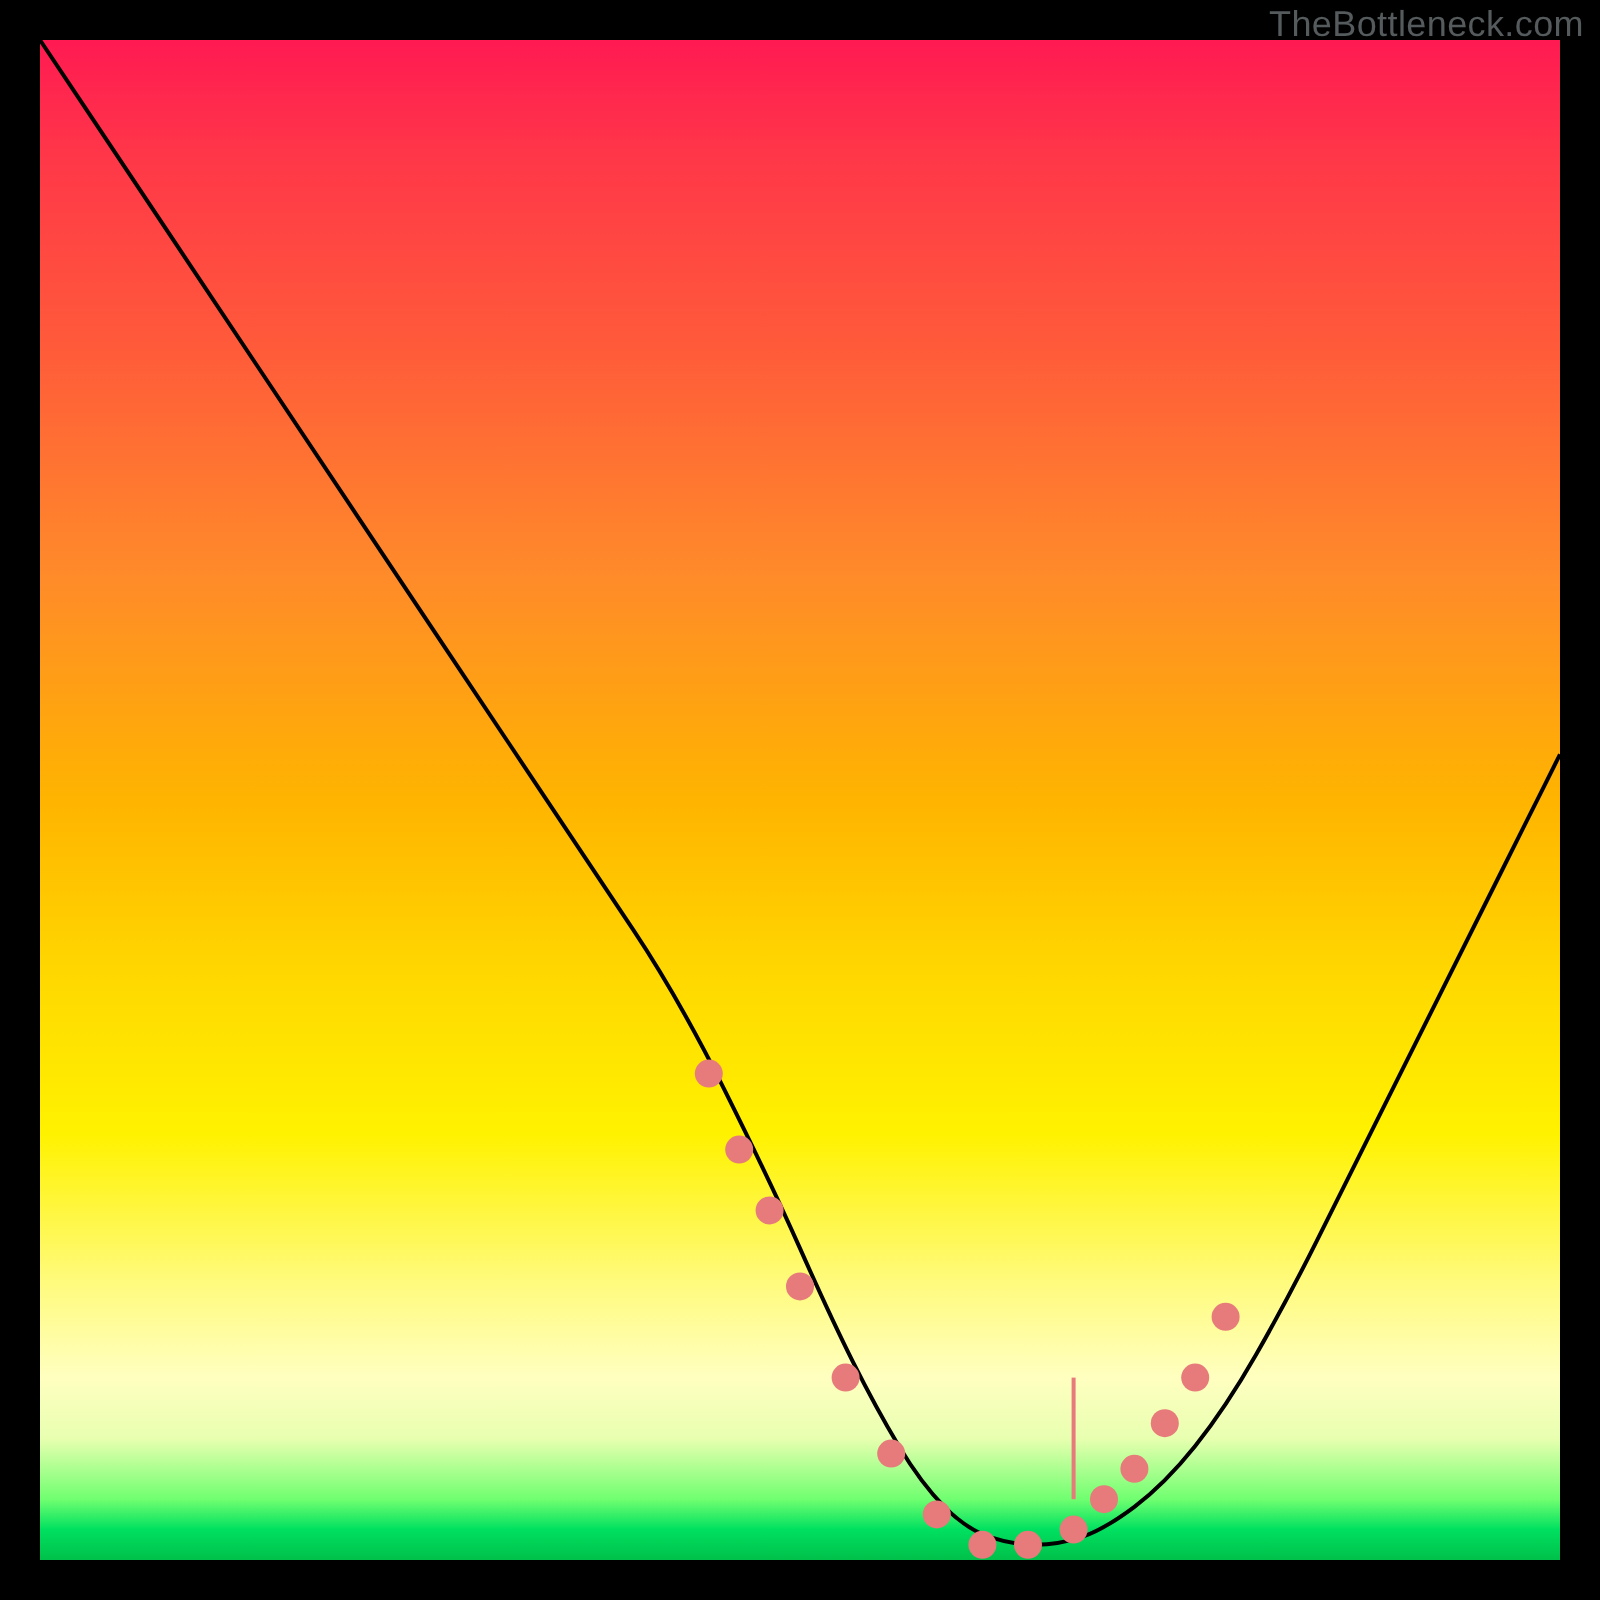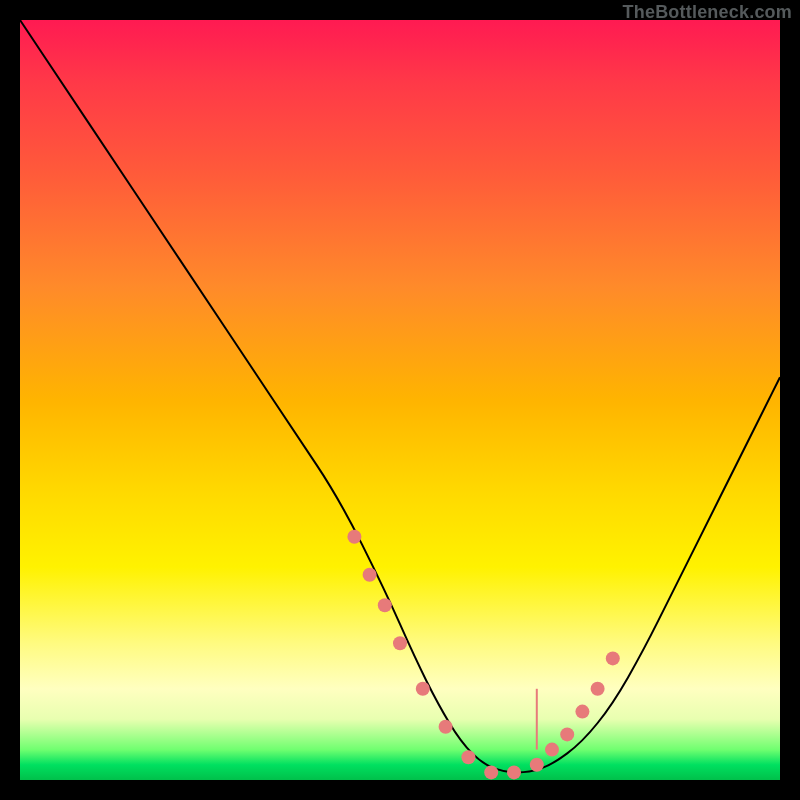--- a/index.html
+++ b/index.html
@@ -42,21 +42,21 @@
       #00e060 98%,
       #00c04a 100%
     );
   }
   .attribution {
     position: absolute;
     top: 2px;
     right: 8px;
     color: #555a5c;
     font-size: 18px;
-    font-weight: 700;
+    font-weight: 400;
     letter-spacing: 0.2px;
     user-select: none;
   }
   svg.curve {
     position: absolute;
     left: 0;
     top: 0;
     width: 760px;
     height: 760px;
     overflow: visible;

